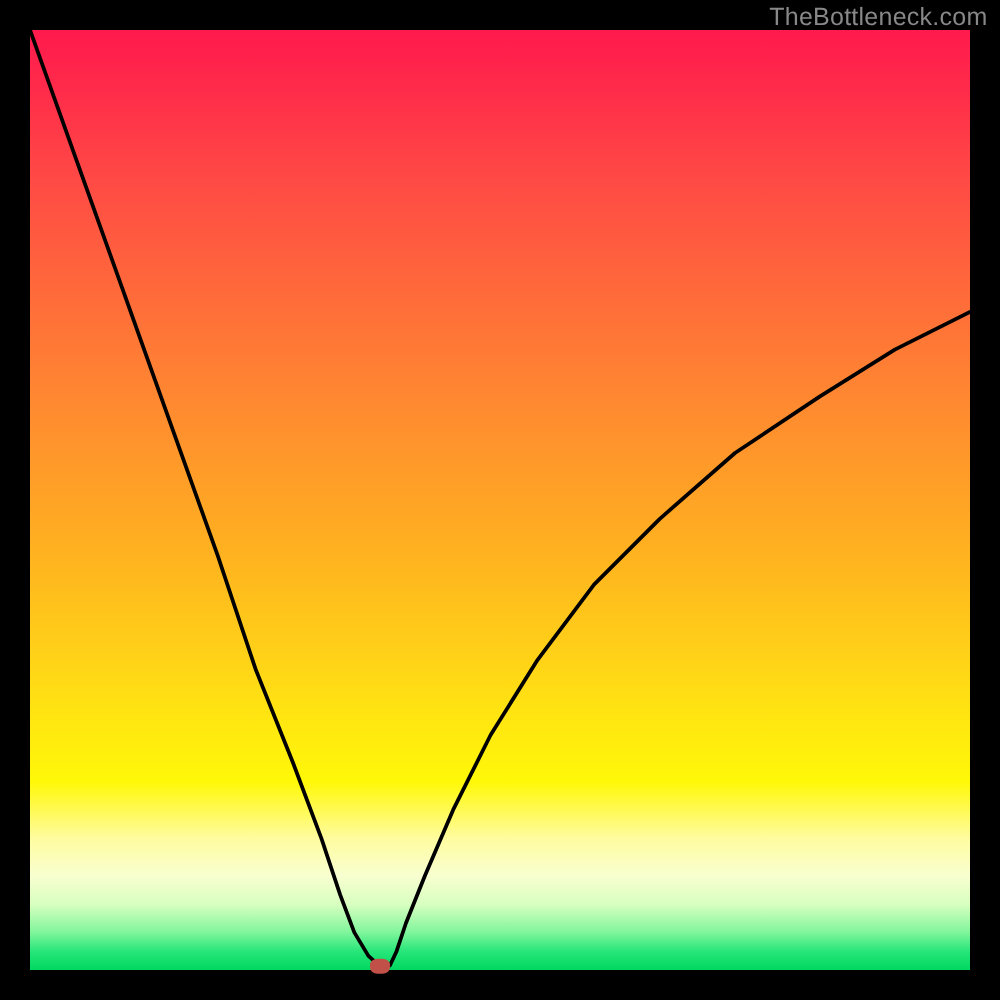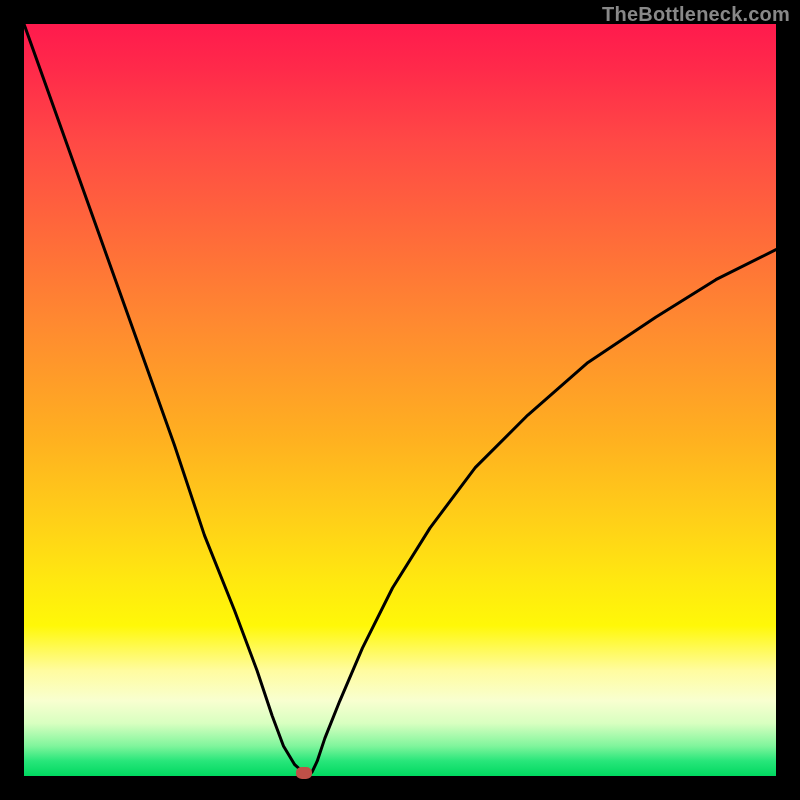--- a/index.html
+++ b/index.html
@@ -34,21 +34,21 @@
       #28e67a 98%,
       #00d860 100%
     );
   }
   .watermark {
     position: absolute;
     top: 3px;
     right: 10px;
     color: #888;
     font-size: 20px;
-    font-weight: 700;
+    font-weight: 400;
     z-index: 5;
     letter-spacing: 0.2px;
   }
   svg.curve {
     position: absolute;
     left: 0;
     top: 0;
     width: 752px;
     height: 752px;
     z-index: 3;

